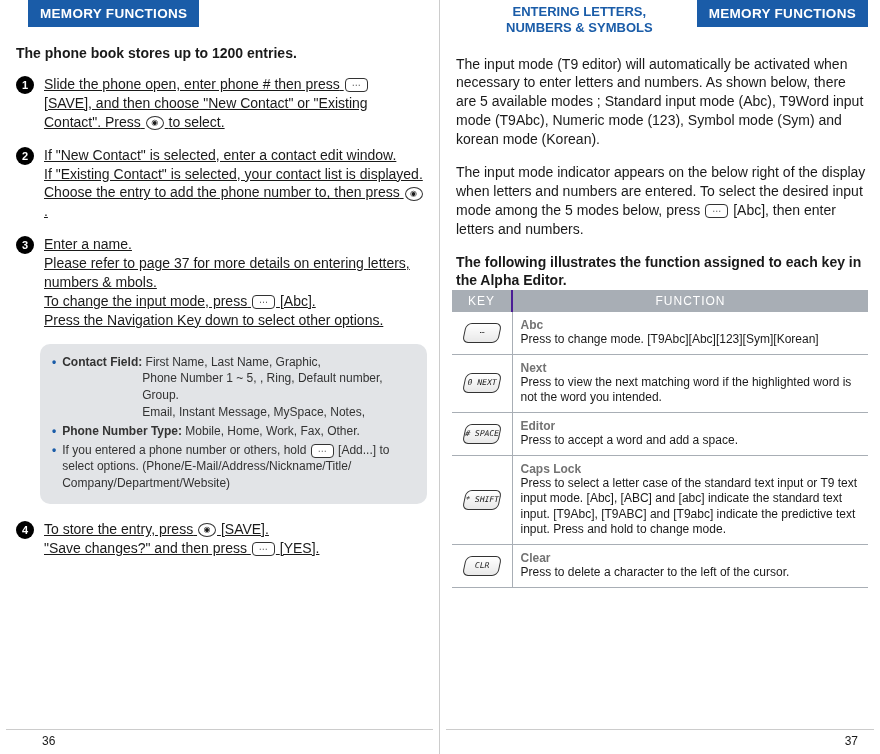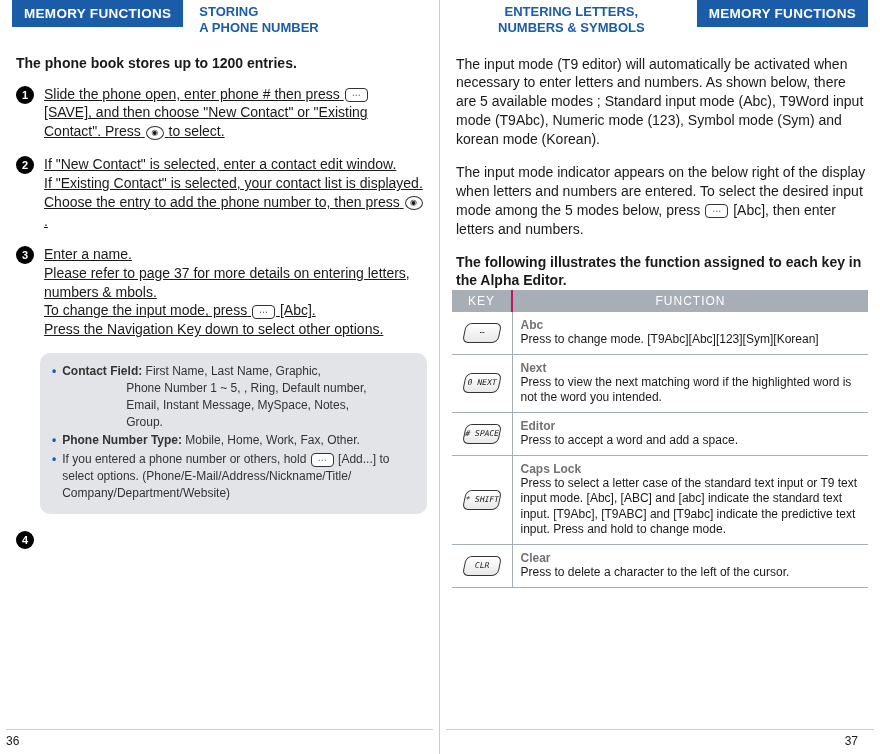--- a/index.html
+++ b/index.html
@@ -26,20 +26,21 @@
       padding: 0 12px;
       position: relative;
     }
     .page-left {
       border-right: 1px solid #ccc;
     }
     .header-row {
       display: flex;
       align-items: flex-start;
       margin-bottom: 18px;
+      margin-left: 16px;
     }
     .page-left .header-row {
       gap: 16px;
     }
     .page-right .header-row {
       justify-content: flex-start;
     }
     .tab {
       background: #1a5ca8;
       color: #fff;
@@ -138,21 +139,21 @@
     }
     .info-box .bullet {
       color: #1a5ca8;
       font-weight: bold;
       margin-right: 6px;
     }
     .info-label {
       font-weight: bold;
     }
     .info-box .indent {
-      margin-left: 64px;
+      margin-left: 80px;
     }
     .para {
       font-size: 14px;
       line-height: 1.35;
       margin-bottom: 14px;
       padding-left: 4px;
       margin-top: 14px;
     }
     .bold-para {
       font-weight: bold;
@@ -169,21 +170,21 @@
       background: #a8aeb5;
       color: #fff;
       font-weight: normal;
       letter-spacing: 1px;
       font-size: 12px;
       padding: 4px 6px;
       text-align: center;
     }
     .func-table th.key-col {
       width: 60px;
-      border-right: 2px solid #be185d;
+      border-right: 2px solid #4c1d95;
     }
     .func-table td {
       border-bottom: 1px solid #a8aeb5;
       padding: 6px 8px;
       vertical-align: middle;
     }
     .func-table td.key-cell {
       text-align: center;
       border-right: 1px solid #a8aeb5;
       width: 60px;
@@ -207,20 +208,21 @@
       background: linear-gradient(#fff, #e8e8e8);
       transform: skewX(-12deg);
       line-height: 18px;
       text-align: center;
       font-family: monospace;
     }
     .page-num {
       position: absolute;
       bottom: 6px;
       font-size: 12px;
+      margin-left: 36px;
     }
     .page-num.left {
       left: 6px;
     }
     .page-num.right {
       right: 22px;
     }
     .bottom-border {
       position: absolute;
       bottom: 24px;
@@ -230,24 +232,20 @@
     }
   </style>
 </head>
 <body>
 
 <div class="page-container">
 
   <div class="page page-left">
     <div class="header-row">
       <div class="tab">MEMORY FUNCTIONS</div>
-      <div class="section-sub">
-        <span>STORING</span><br>
-        <span>A PHONE NUMBER</span>
-      </div>
     </div>
 
     <div class="intro-bold">The phone book stores up to 1200 entries.</div>
 
     <div class="step">
       <div class="step-num">1</div>
       <div class="step-body">
         <span>Slide the phone open, enter phone # then press</span>
         <span class="key-icon">⋯</span><br>
         <span>[SAVE], and then choose "New Contact" or "Existing Contact". Press</span>
@@ -278,22 +276,22 @@
       </div>
     </div>
 
     <div class="info-box">
       <div class="bullet-line">
         <span class="bullet">•</span>
         <div>
           <span class="info-label">Contact Field:</span>
           <span>First Name, Last Name, Graphic,</span><br>
           <div class="indent">Phone Number 1 ~ 5, , Ring, Default number,</div>
+          <div class="indent">Group.</div>
           <div class="indent">Email, Instant Message, MySpace, Notes,</div>
-          <div class="indent">Group.</div>
         </div>
       </div>
       <div class="bullet-line">
         <span class="bullet">•</span>
         <div>
           <span class="info-label">Phone Number Type:</span>
           <span>Mobile, Home, Work, Fax, Other.</span>
         </div>
       </div>
       <div class="bullet-line">
@@ -302,20 +300,28 @@
           <span>If you entered a phone number or others, hold</span>
           <span class="key-icon">⋯</span>
           <span>[Add...]</span>
           <span>to select options. (Phone/E-Mail/Address/Nickname/Title/ Company/Department/Website)</span>
         </div>
       </div>
     </div>
 
     <div class="step">
       <div class="step-num">4</div>
+      <div class="step-body">
+        <span>To store the entry, press</span>
+        <span class="key-icon-oval">◉</span>
+        <span>[SAVE].</span><br>
+        <span>"Save changes?" and then press</span>
+        <span class="key-icon">⋯</span>
+        <span>[YES].</span>
+      </div>
     </div>
 
     <div class="bottom-border"></div>
     <div class="page-num left">36</div>
   </div>
 
   <div class="page page-right">
     <div class="header-row">
       <div class="section-sub">
         <span>ENTERING LETTERS,</span><br>

